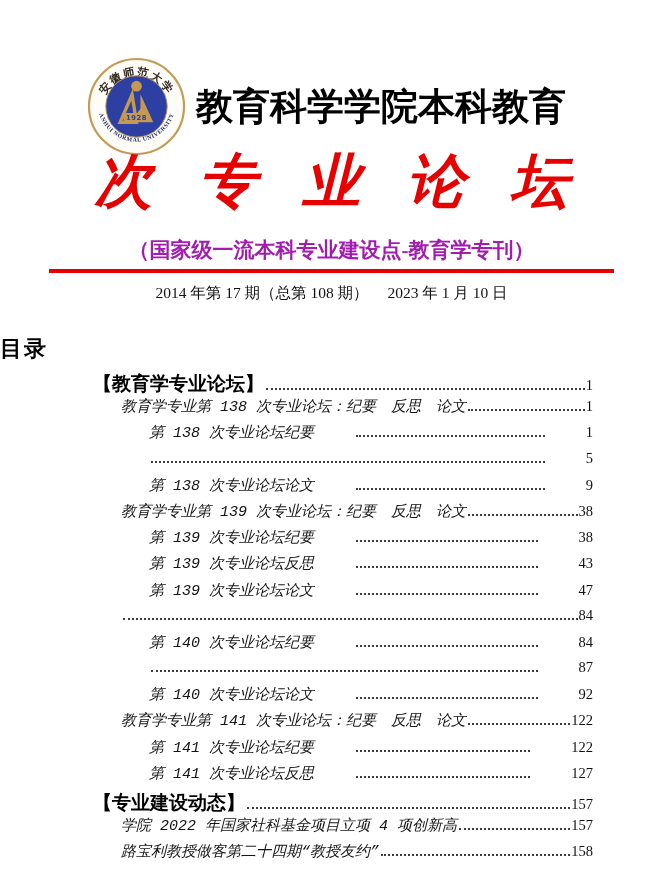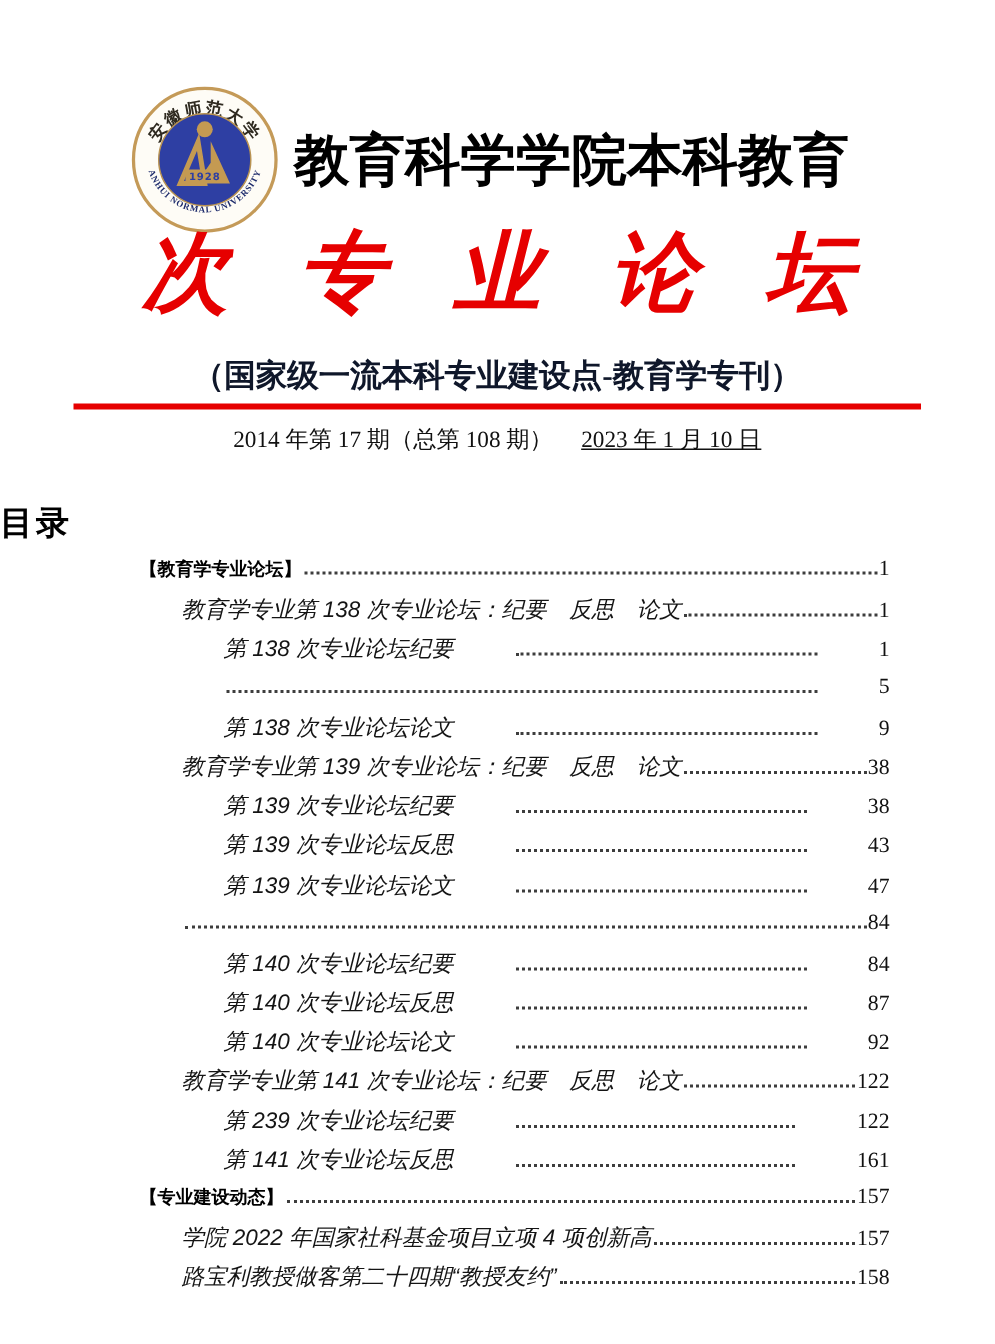--- a/index.html
+++ b/index.html
@@ -23,59 +23,59 @@
     position:absolute; top:146px; left:0; width:100%;
     text-align:center; font-family:"DejaVu Serif", serif;
     font-size:58px; font-weight:700; font-style:italic;
     letter-spacing:46px; padding-left:46px; box-sizing:border-box;
     color:#e60000; line-height:70px; white-space:nowrap;
   }
 
   .subtitle {
     position:absolute; top:236px; left:0; width:100%;
     text-align:center; font-size:21px; font-weight:700;
-    color:#0f172a; white-space:nowrap;
+    color:#a21caf; white-space:nowrap;
   }
 
   .red-rule {
     position:absolute; top:269px; left:49px; right:49px; height:4px;
     background:#e60000;
   }
 
   .issue-line {
     position:absolute; top:283px; left:0; width:100%;
     text-align:center; font-size:15.5px; color:#111111; white-space:nowrap;
   }
-  .issue-line .date-part { margin-left:15px;text-decoration:underline; }
+  .issue-line .date-part { margin-left:15px; }
 
   
   .toc-heading {
     position:absolute; top:334px; left:0; width:100%;
     text-align:left; font-family:"Liberation Sans", sans-serif;
     font-size:22px; font-weight:700; letter-spacing:2px; color:#000000;
   }
 
   .toc-list { position:absolute; top:371px; left:93px; width:500px; }
 
   .toc-row { display:flex; align-items:baseline; height:26.2px; }
   .toc-label { white-space:nowrap; }
   .toc-dots { flex:1 1 auto; border-bottom:2px dotted #3d3d3d; margin:0 1px 4px 2px; min-width:10px; }
   .toc-page {
     font-family:"Liberation Serif", serif; font-size:14.5px;
     white-space:nowrap; color:#111111;
   }
 
   .toc-row.lv1 .toc-label {
     font-family:"Liberation Sans", sans-serif;
-    font-size:12px; font-weight:700; color:#000000;
+    font-size:19px; font-weight:700; color:#000000;
   }
   .toc-row.lv2 { padding-left:28px; }
   .toc-row.lv3 { padding-left:56px;gap:40px; }
   .toc-row.lv2 .toc-label, .toc-row.lv3 .toc-label {
-    font-family:Liberation Sans, sans-serif;
+    font-family:Liberation Mono, monospace;
     font-size:15px; font-style:italic; color:#141414;
   }
 </style>
 </head>
 <body>
 
 <div class="page">
 
   <div class="logo">
     <svg viewBox="0 0 100 100" width="99" height="99">
@@ -156,43 +156,42 @@
       <div class="toc-row lv2">
     <span class="toc-dots"></span>
     <span class="toc-page">84</span>
   </div>
       <div class="toc-row lv3">
     <span class="toc-label">第 140 次专业论坛纪要</span>
     <span class="toc-dots"></span>
     <span class="toc-page">84</span>
   </div>
       <div class="toc-row lv3">
-    <span class="toc-label">第 140 次专业论坛反思</span>
     <span class="toc-dots"></span>
     <span class="toc-page">87</span>
   </div>
       <div class="toc-row lv3">
     <span class="toc-label">第 140 次专业论坛论文</span>
     <span class="toc-dots"></span>
     <span class="toc-page">92</span>
   </div>
       <div class="toc-row lv2">
     <span class="toc-label">教育学专业第 141 次专业论坛：纪要　反思　论文</span>
     <span class="toc-dots"></span>
     <span class="toc-page">122</span>
   </div>
       <div class="toc-row lv3">
-    <span class="toc-label">第 239 次专业论坛纪要</span>
+    <span class="toc-label">第 141 次专业论坛纪要</span>
     <span class="toc-dots"></span>
     <span class="toc-page">122</span>
   </div>
       <div class="toc-row lv3">
     <span class="toc-label">第 141 次专业论坛反思</span>
     <span class="toc-dots"></span>
-    <span class="toc-page">161</span>
+    <span class="toc-page">127</span>
   </div>
       <div class="toc-row lv1">
     <span class="toc-label">【专业建设动态】</span>
     <span class="toc-dots"></span>
     <span class="toc-page">157</span>
   </div>
       <div class="toc-row lv2">
     <span class="toc-label">学院 2022 年国家社科基金项目立项 4 项创新高</span>
     <span class="toc-dots"></span>
     <span class="toc-page">157</span>

